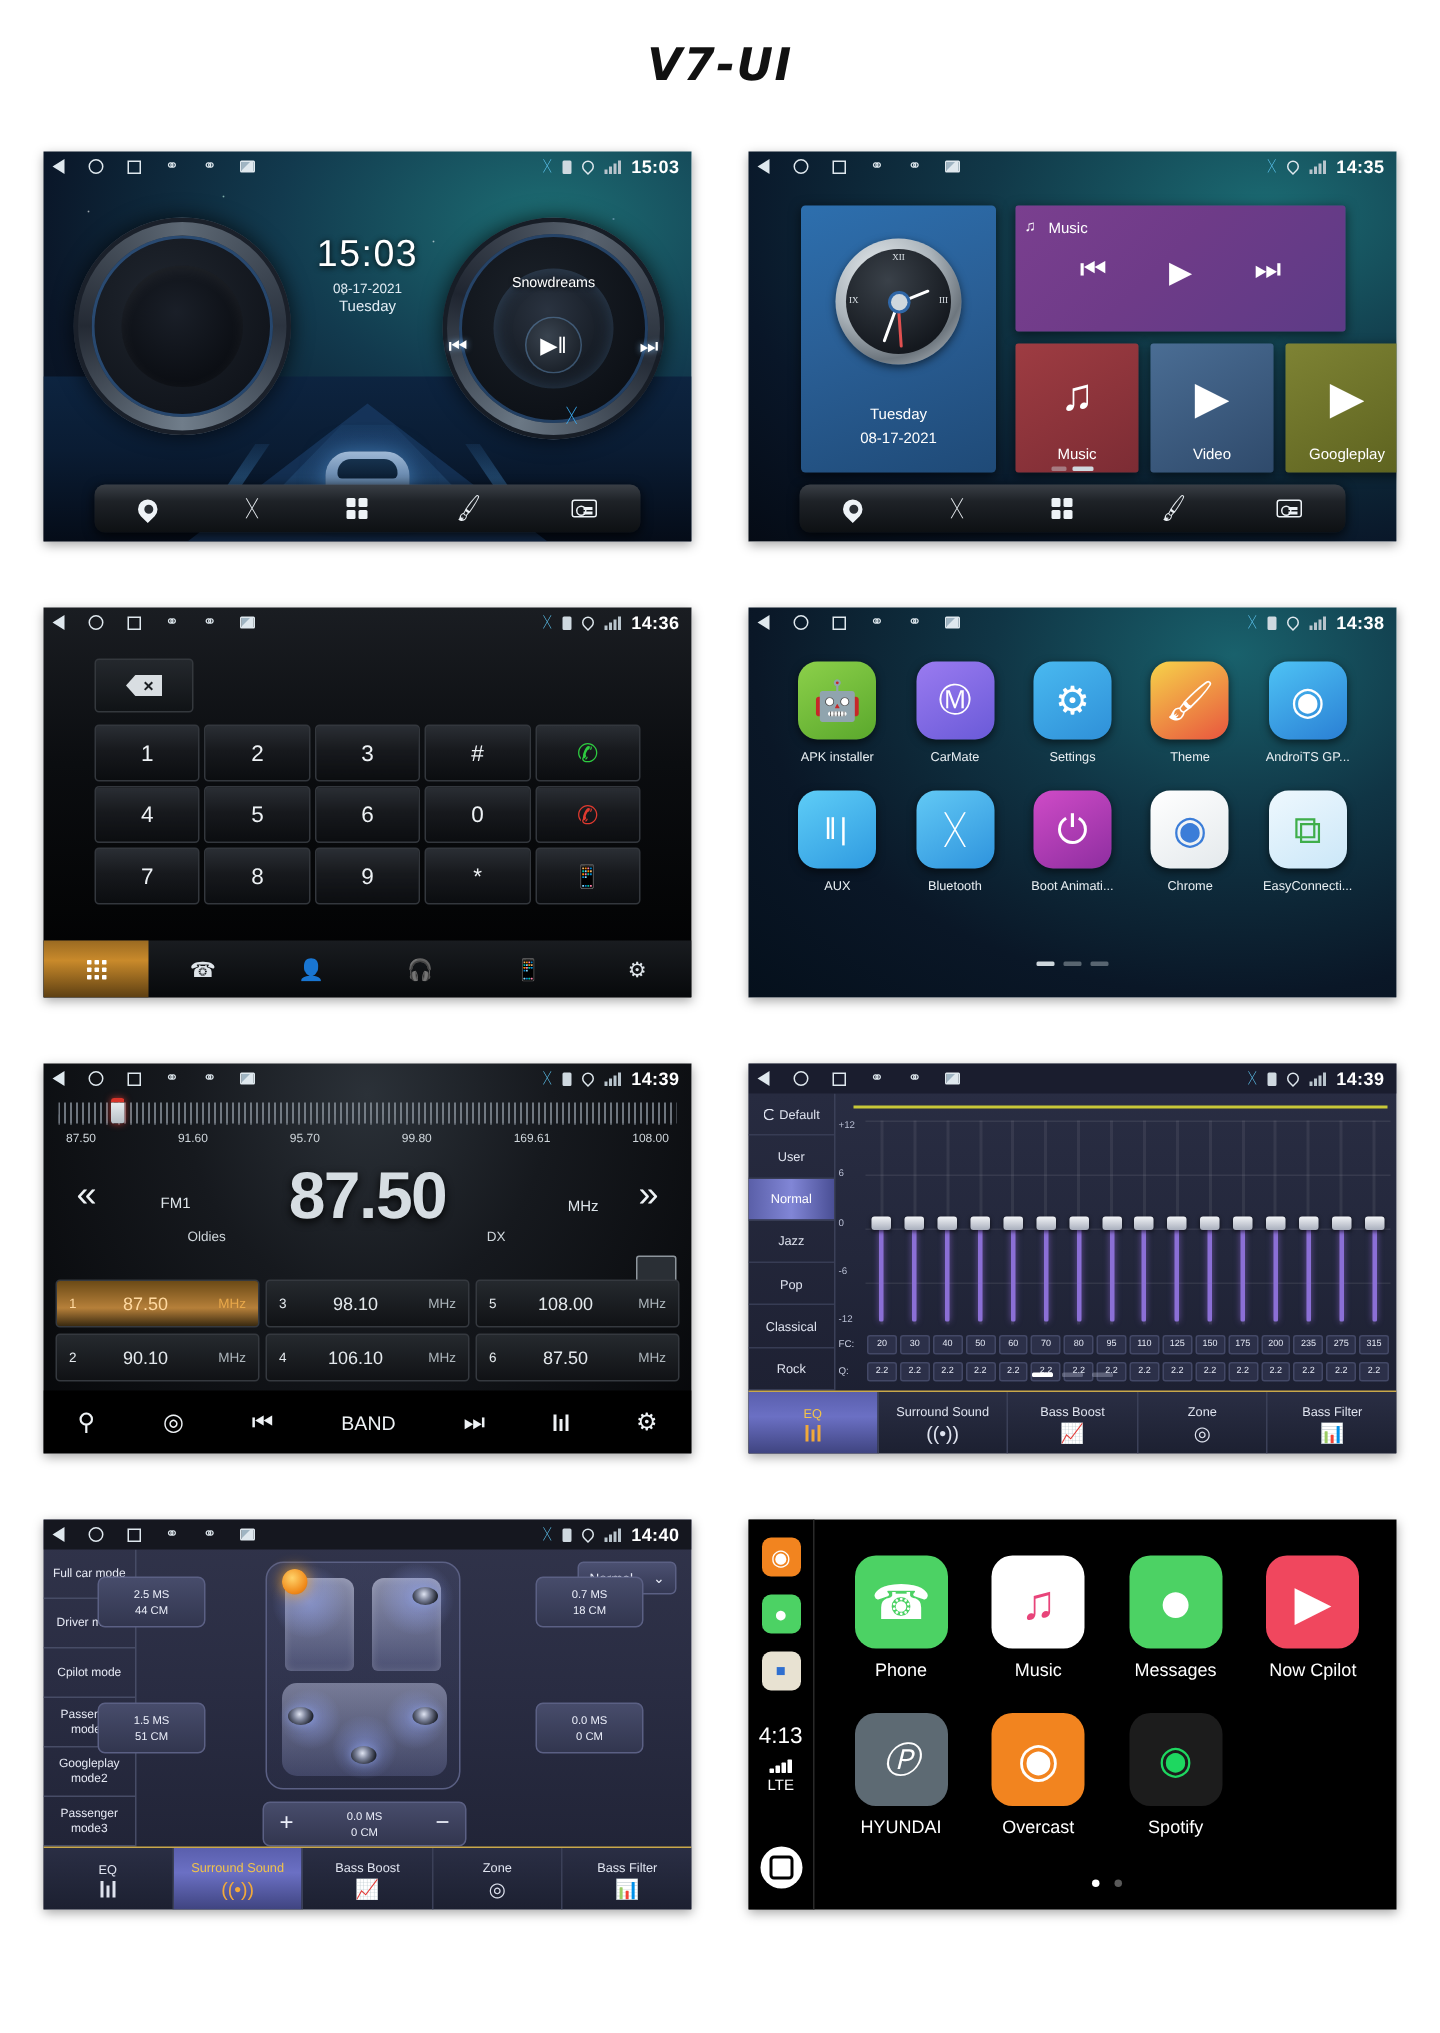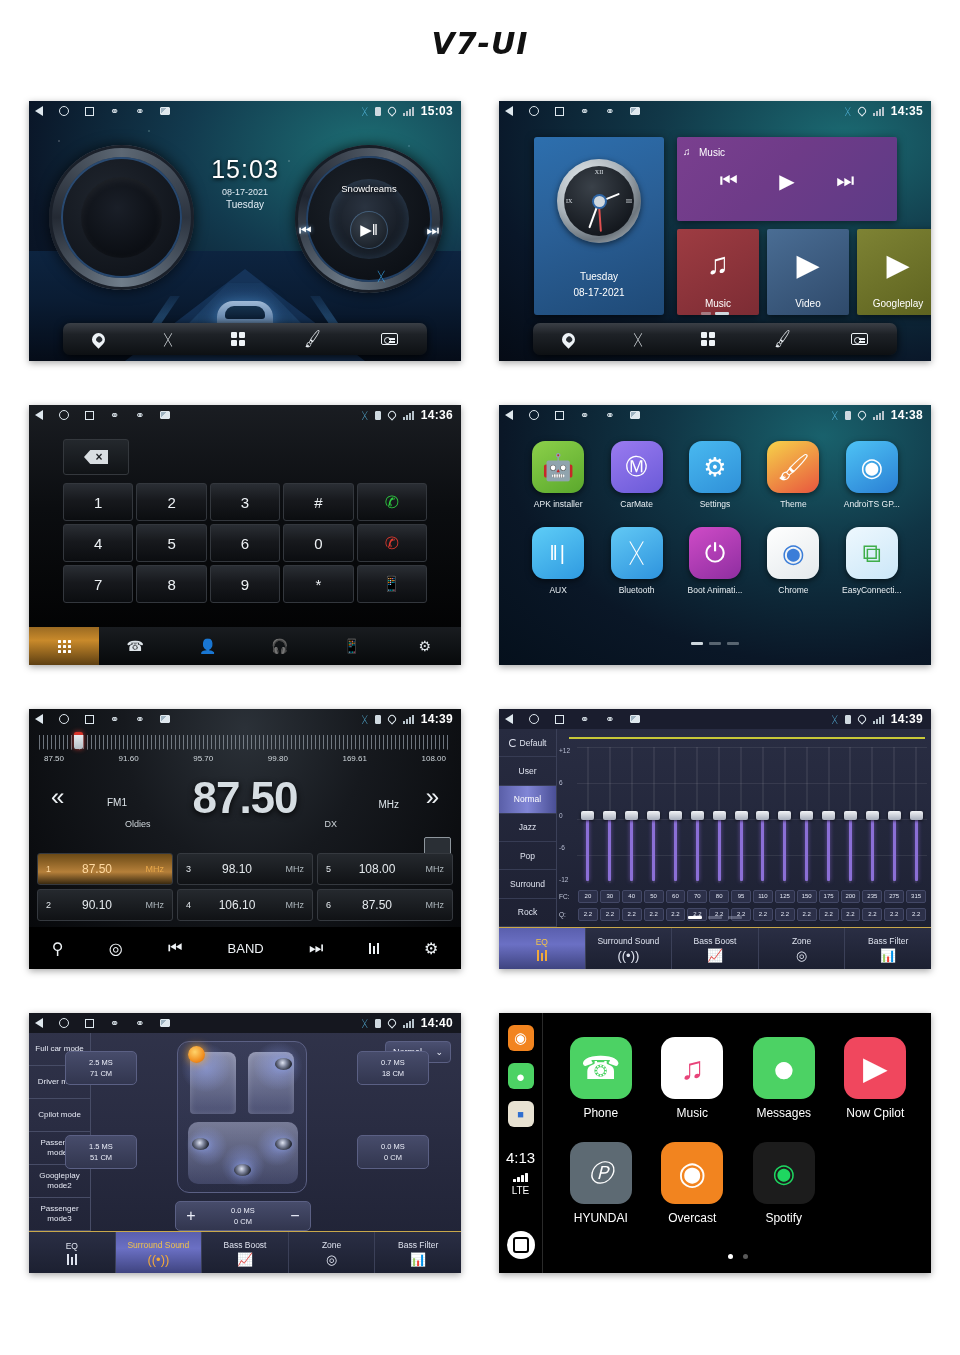--- a/index.html
+++ b/index.html
@@ -799,21 +799,21 @@
       <div class="it sel">
           <span>Normal</span>
         </div>
       <div class="it">
           <span>Jazz</span>
         </div>
       <div class="it">
           <span>Pop</span>
         </div>
       <div class="it">
-          <span>Surround</span>
+          <span>Classical</span>
         </div>
       <div class="it">
           <span>Rock</span>
         </div>
     </div>
 
     <div class="eqarea">
       <div class="topline"></div>
       <div class="ylabels">
         <span>+12</span>
@@ -1044,21 +1044,21 @@
       <div class="wave" style="left:42px;bottom:6px;width:46px;height:42px;"></div>
       <div class="spk" style="right:14px;top:16px;"></div>
       <div class="spk" style="left:14px;bottom:42px;"></div>
       <div class="spk" style="right:14px;bottom:42px;"></div>
       <div class="spk" style="left:56px;bottom:16px;"></div>
       <div class="sun"></div>
     </div>
 
     <div class="vbox v1">
       <span>2.5 MS</span>
-      <span>71 CM</span>
+      <span>44 CM</span>
     </div>
     <div class="vbox v2">
       <span>0.7 MS</span>
       <span>18 CM</span>
     </div>
     <div class="vbox v3">
       <span>1.5 MS</span>
       <span>51 CM</span>
     </div>
     <div class="vbox v4">

